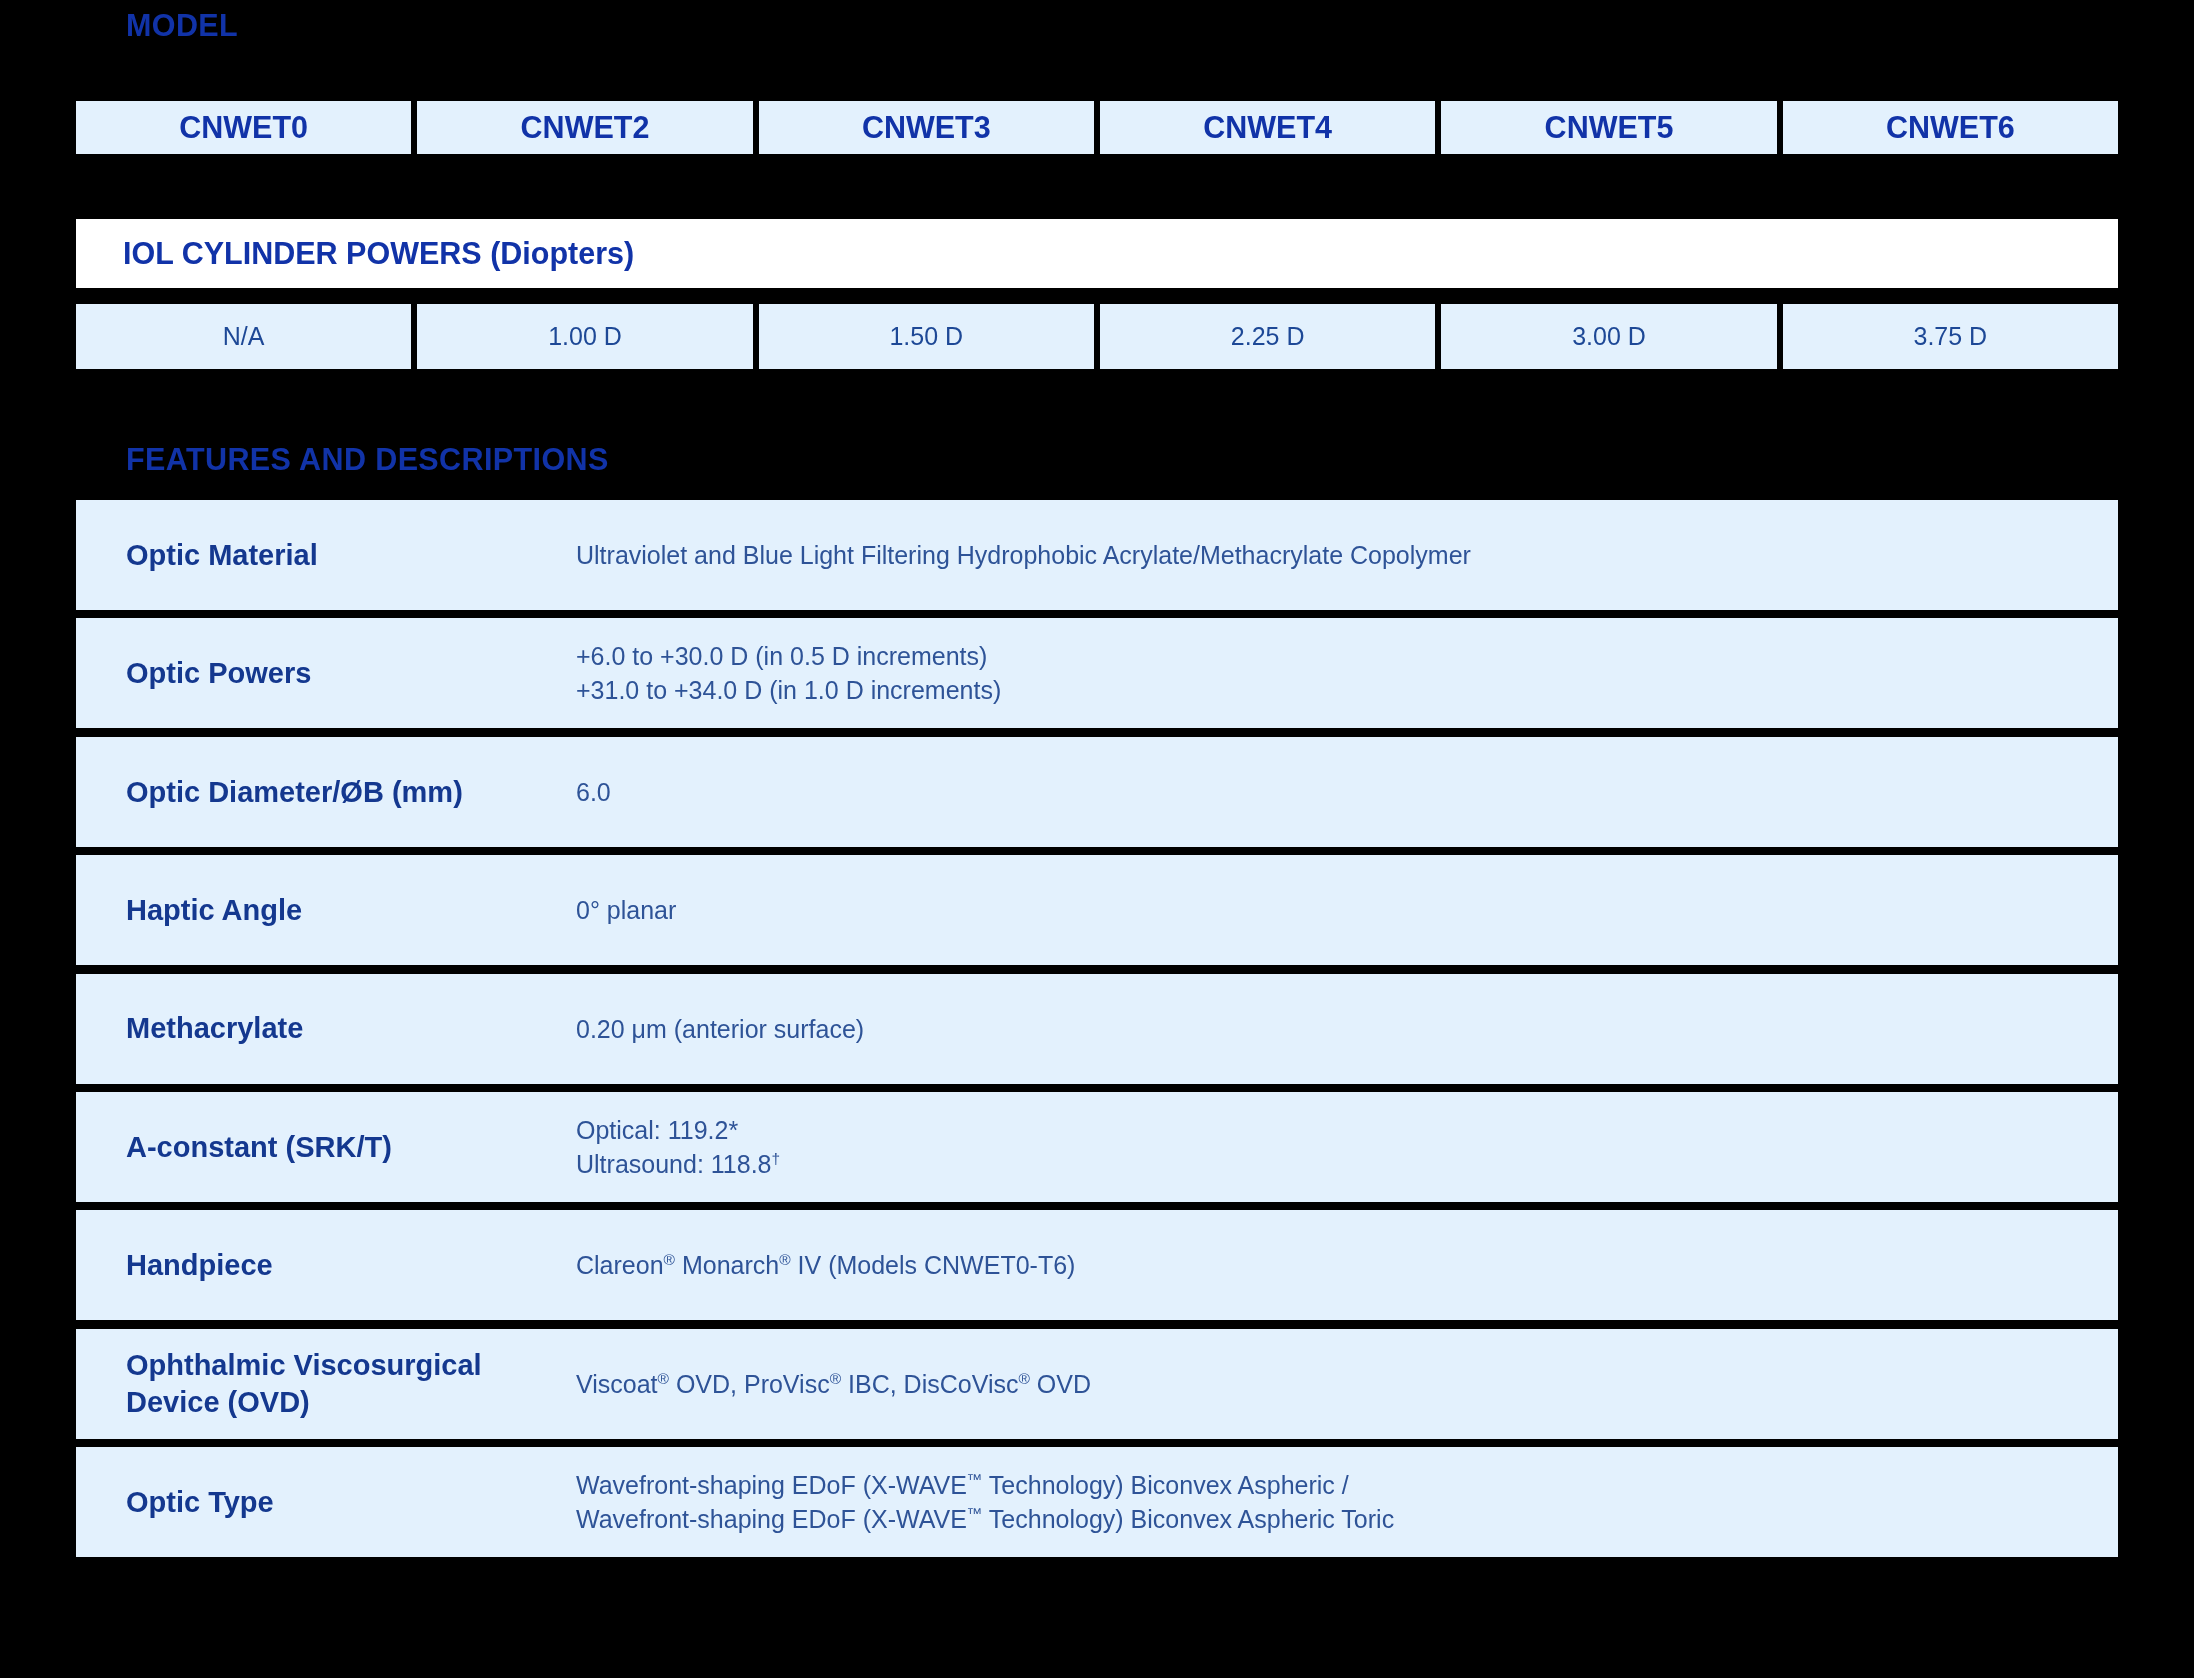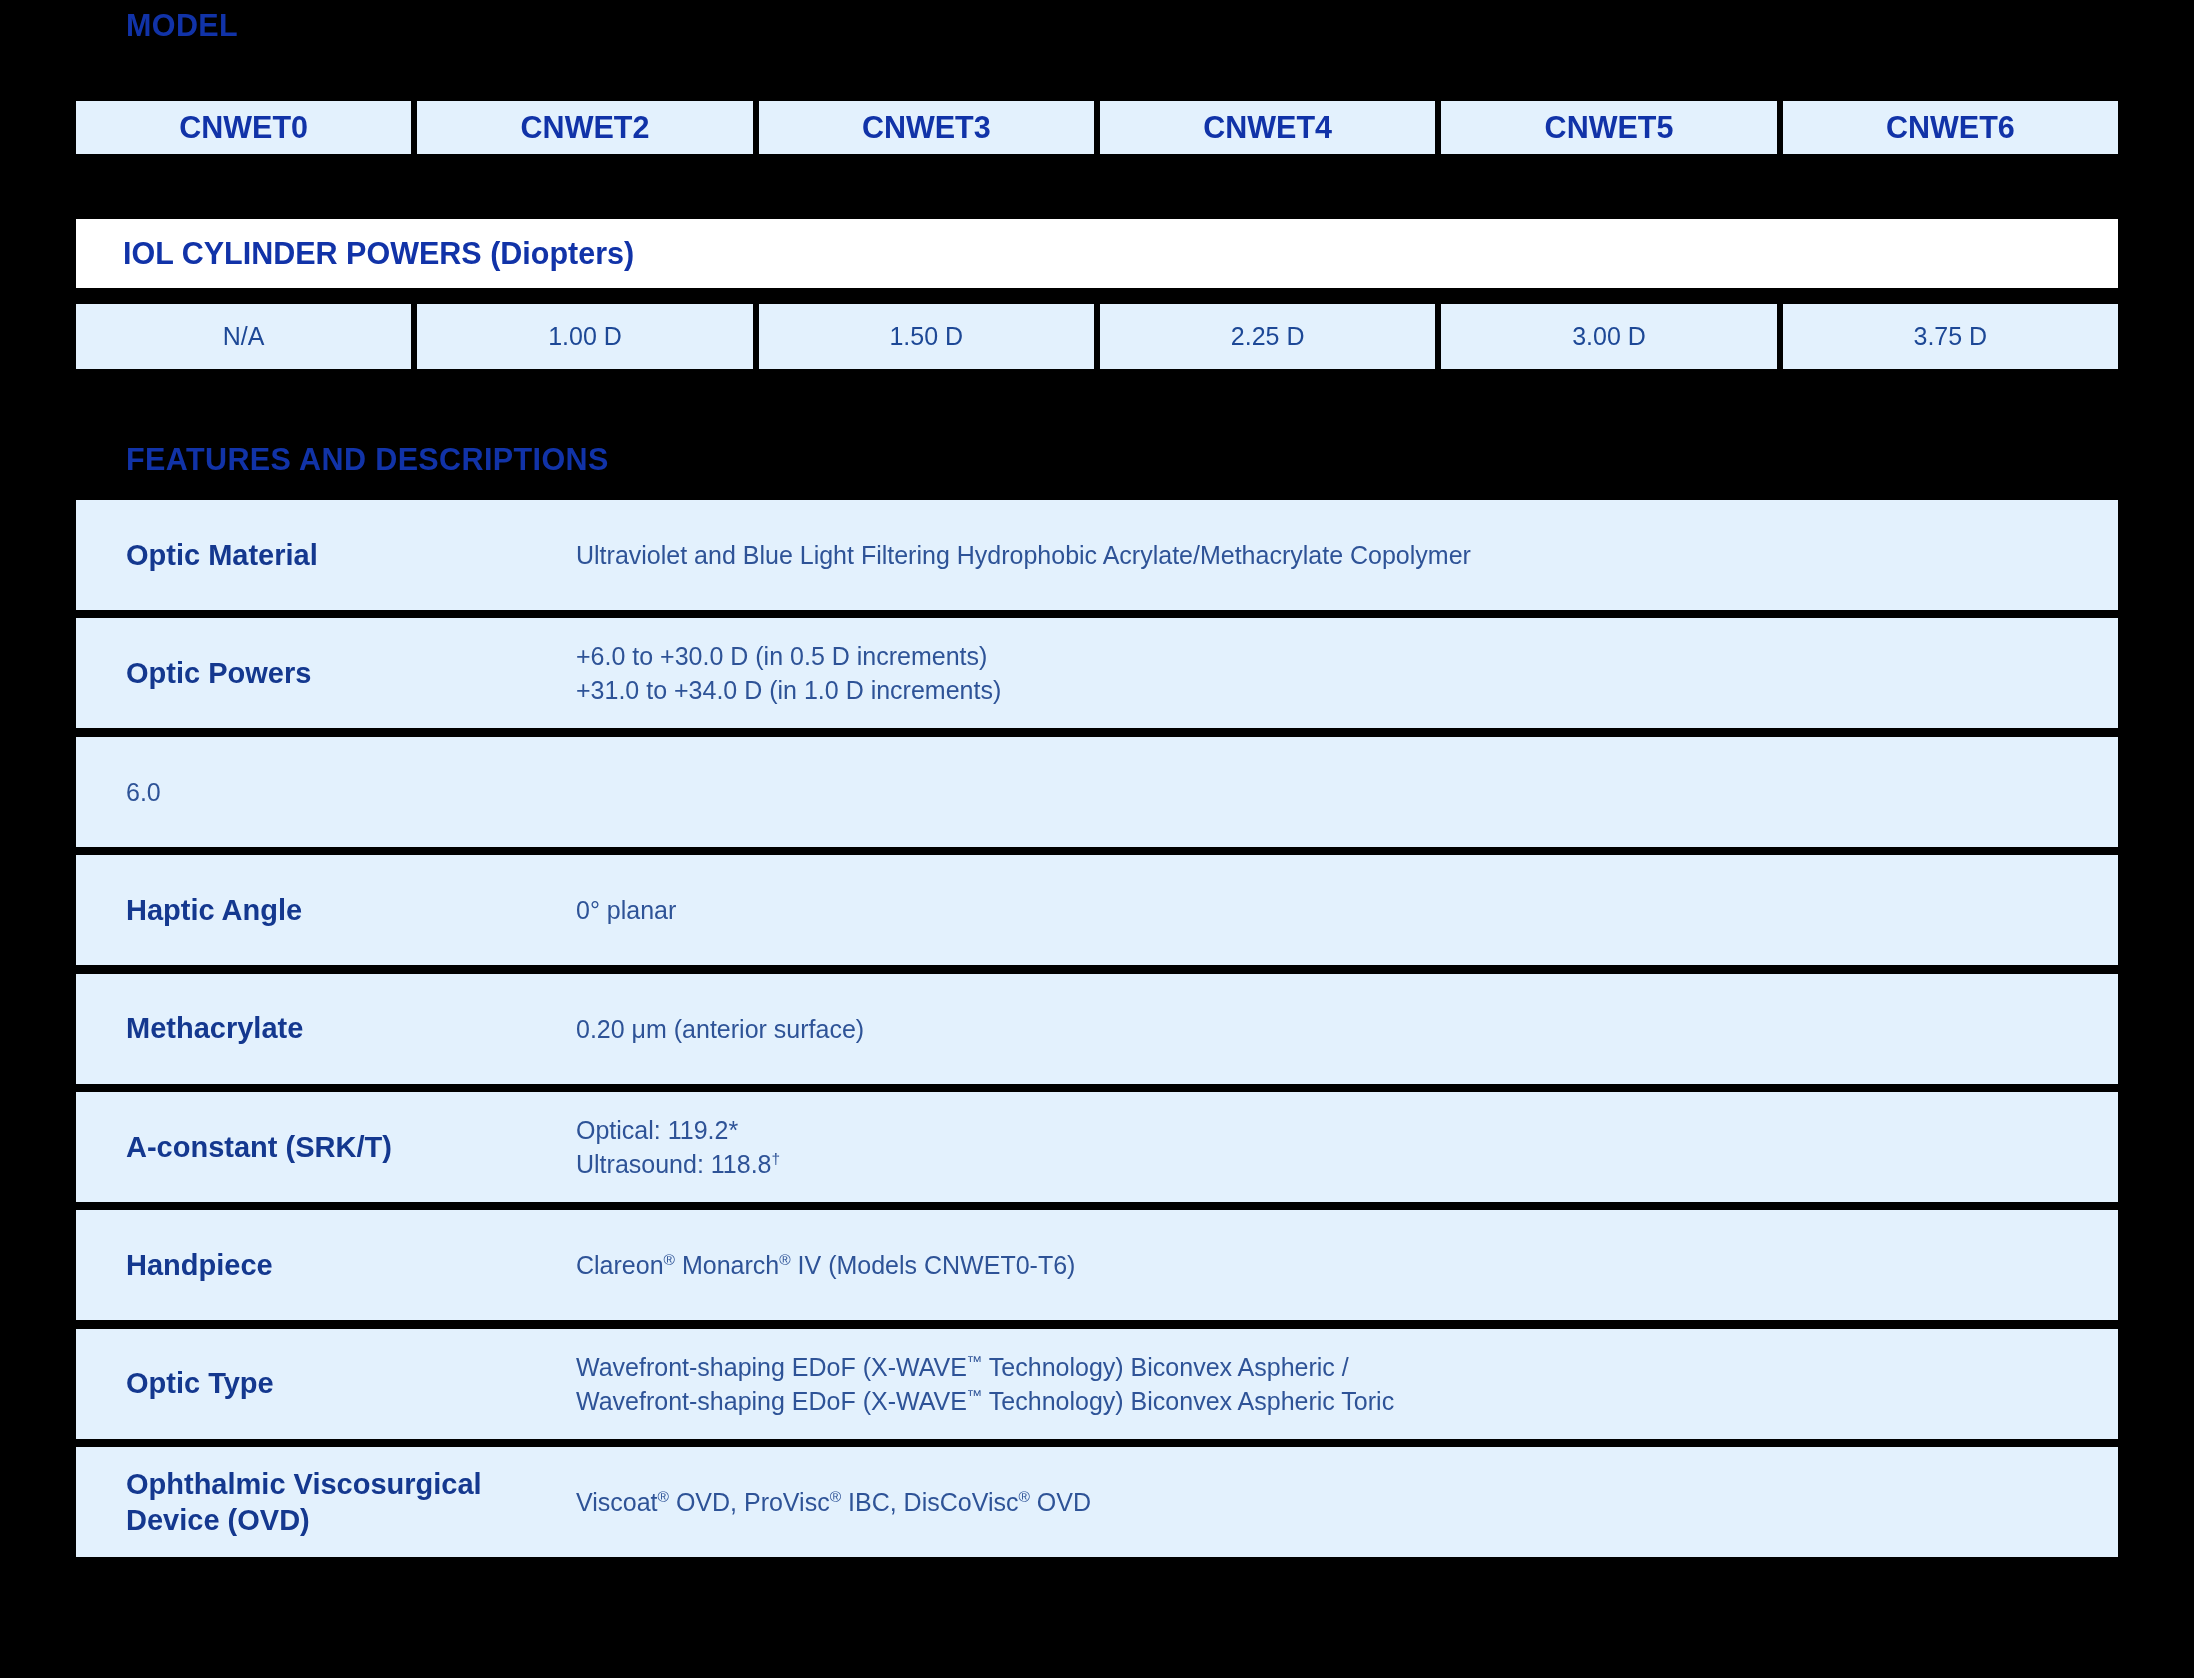--- a/index.html
+++ b/index.html
@@ -144,20 +144,21 @@
 
   <div class="feature-row">
     <div class="feature-label">Optic Powers</div>
     <div class="feature-value">
           <div class="value-line rich">+6.0 to +30.0 D (in 0.5 D increments)</div>
           <div class="value-line rich">+31.0 to +34.0 D (in 1.0 D increments)</div>
         </div>
   </div>
 
   <div class="feature-row">
+    <div class="feature-label">Optic Diameter/ØB (mm)</div>
     <div class="feature-value">
           <div class="value-line rich">6.0</div>
         </div>
   </div>
 
 
   <div class="feature-row">
     <div class="feature-label">Haptic Angle</div>
     <div class="feature-value">
           <div class="value-line rich">0° planar</div>
@@ -180,29 +181,29 @@
   </div>
 
   <div class="feature-row">
     <div class="feature-label">Handpiece</div>
     <div class="feature-value">
           <div class="value-line rich">Clareon<sup>®</sup> Monarch<sup>®</sup> IV (Models CNWET0-T6)</div>
         </div>
   </div>
 
   <div class="feature-row">
+    <div class="feature-label">Ophthalmic Viscosurgical Device (OVD)</div>
+    <div class="feature-value">
+          <div class="value-line rich">Viscoat<sup>®</sup> OVD, ProVisc<sup>®</sup> IBC, DisCoVisc<sup>®</sup> OVD</div>
+        </div>
+  </div>
+
+  <div class="feature-row">
     <div class="feature-label">Optic Type</div>
     <div class="feature-value">
           <div class="value-line rich">Wavefront-shaping EDoF (X-WAVE<sup>™</sup> Technology) Biconvex Aspheric /</div>
           <div class="value-line rich">Wavefront-shaping EDoF (X-WAVE<sup>™</sup> Technology) Biconvex Aspheric Toric</div>
         </div>
   </div>
-
-  <div class="feature-row">
-    <div class="feature-label">Ophthalmic Viscosurgical Device (OVD)</div>
-    <div class="feature-value">
-          <div class="value-line rich">Viscoat<sup>®</sup> OVD, ProVisc<sup>®</sup> IBC, DisCoVisc<sup>®</sup> OVD</div>
-        </div>
-  </div>
 </div>
 
 </div>
 
 
 </body></html>

